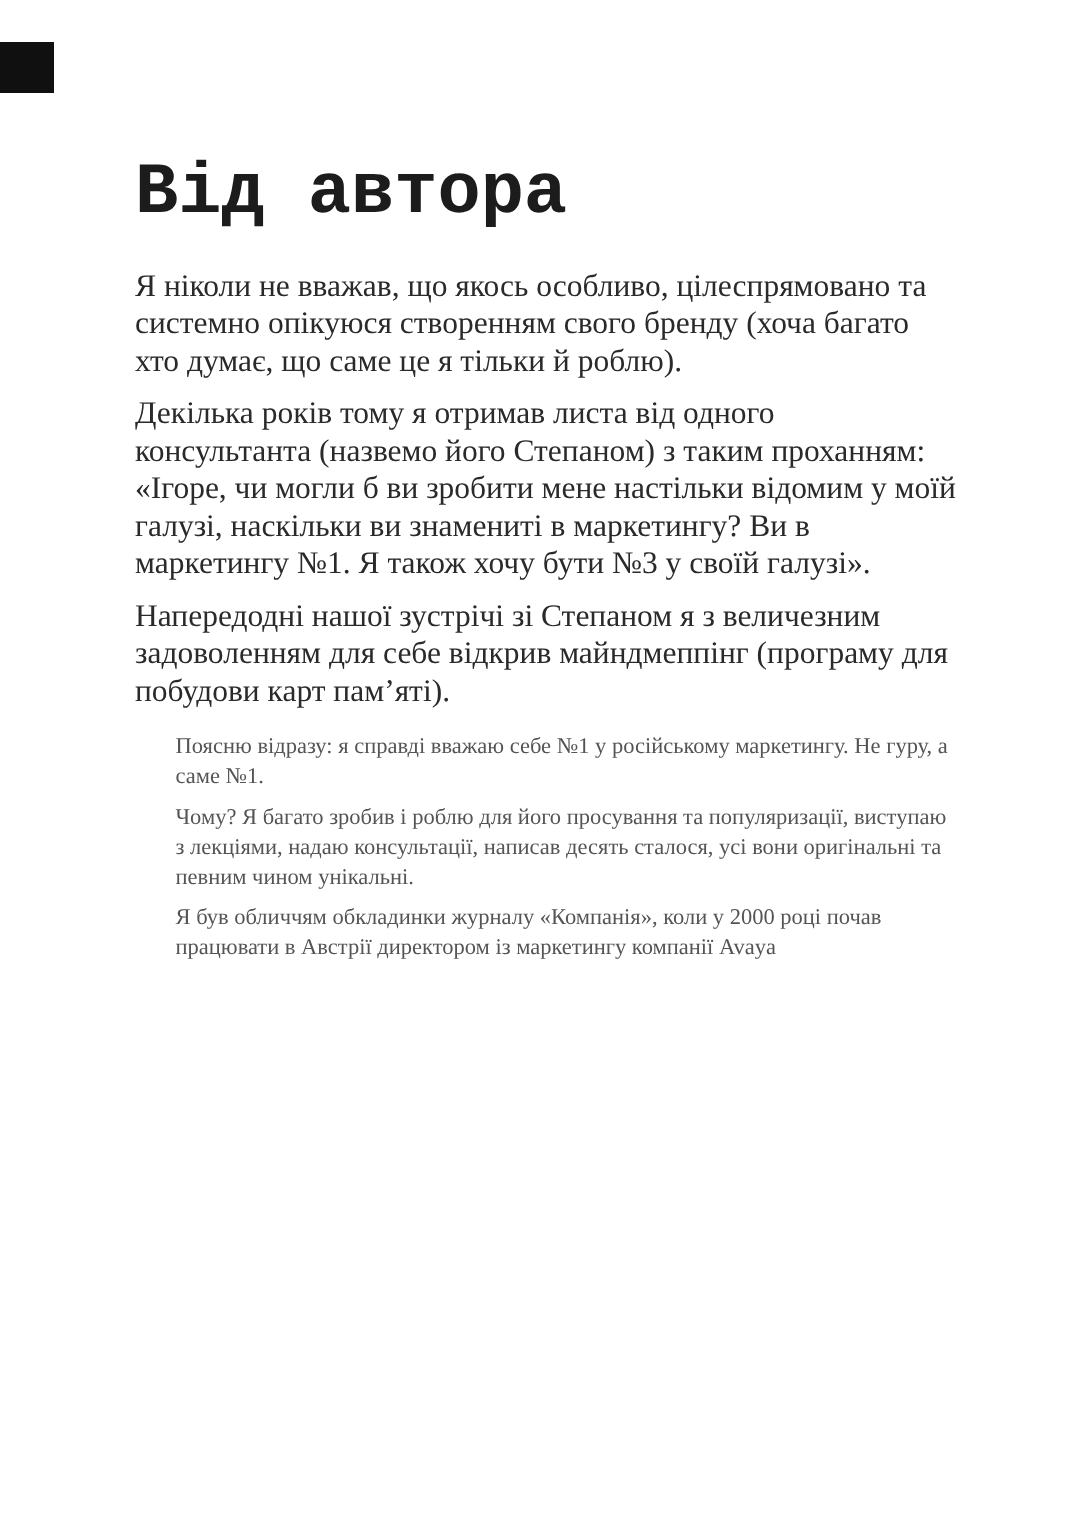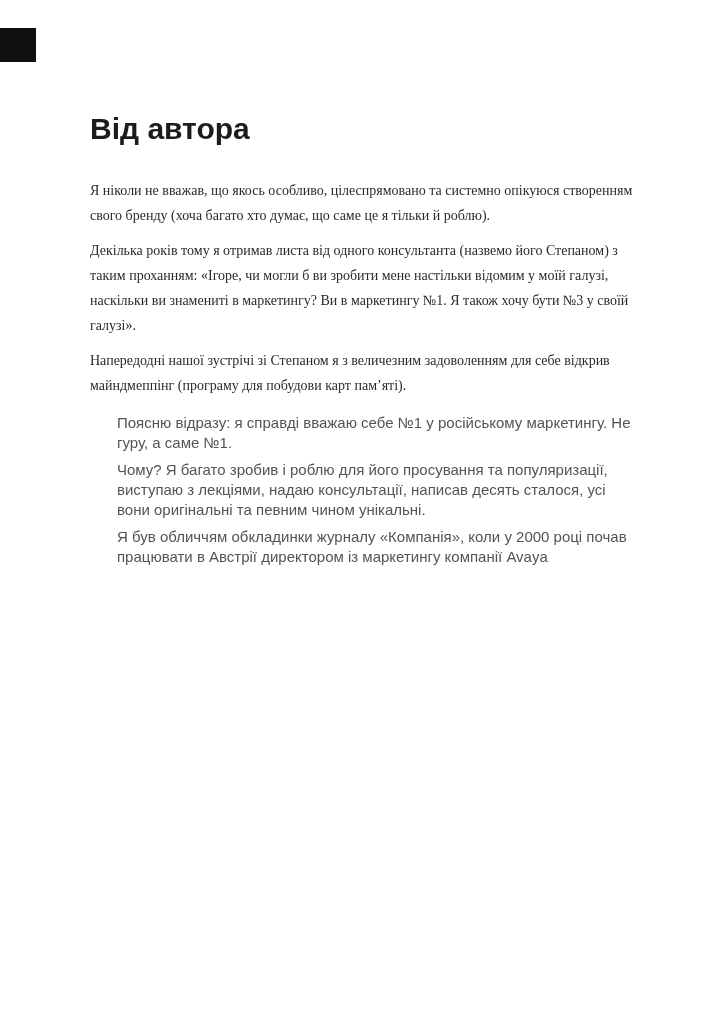--- a/index.html
+++ b/index.html
@@ -22,40 +22,40 @@
     height: 34px;
     background: #101010;
   }
   .content {
     position: absolute;
     left: 90px;
     top: 0;
     width: 548px;
   }
   .chapter-title {
-    font-family: Liberation Sans, sans-serif;
+    font-family: Liberation Mono, monospace;
     font-weight: 700;
-    font-size: 30px;
+    font-size: 48px;
     line-height: 44px;
     color: #1c1c1c;
     margin: 107px 0 27px 0;
   }
   .body-para {
     font-family: "Liberation Serif", "DejaVu Serif", serif;
-    font-size: 14px;
+    font-size: 21px;
     line-height: 25px;
     color: #2a2a2a;
     margin: 0 0 10px 0;
   }
   .notes-block {
     margin: 15px 0 0 27px;
     width: 521px;
   }
   .note-para {
-    font-family: Liberation Sans, sans-serif;
+    font-family: Liberation Serif, serif;
     font-size: 15px;
     line-height: 20px;
     color: #545454;
     margin: 0 0 7px 0;
   }
 </style>
 </head>
 <body>
 
 <div class="page">

